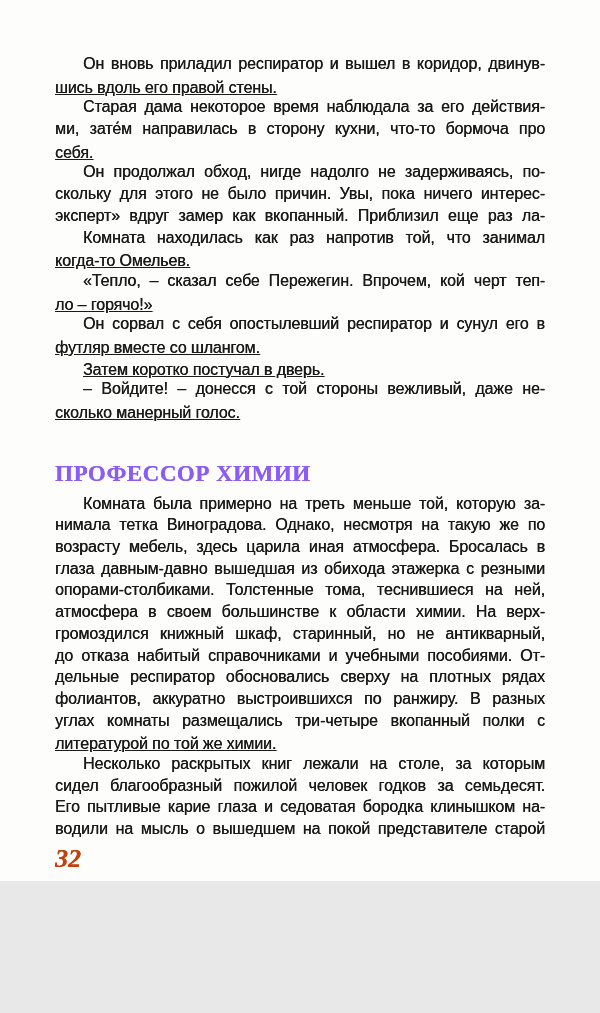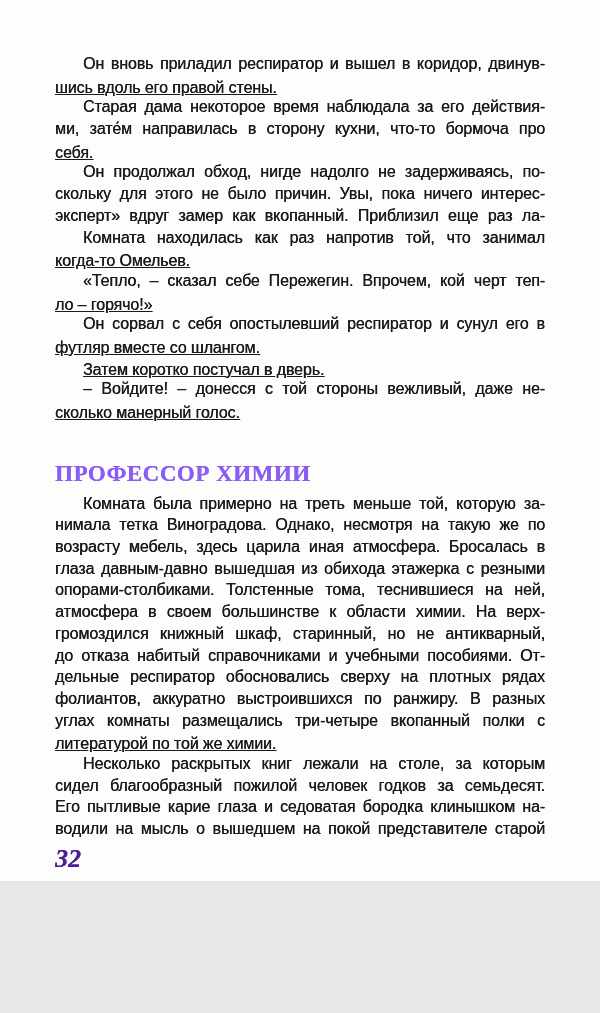--- a/index.html
+++ b/index.html
@@ -45,21 +45,21 @@
     letter-spacing: 0.5px;
     color: #8b5cf6;
     margin: 37px 0 8px 0;
   }
   .page-number {
     font-family: "Liberation Serif", serif;
     font-style: italic;
     font-weight: 700;
     font-size: 26px;
     line-height: 30px;
-    color: #4c1d95;
+    color: #c2410c;
     margin-top: 2px;
   }
 </style>
 </head>
 <body>
 
 <div class="page" style="background: rgb(253, 253, 252); color: rgb(26, 26, 26);">
   <div class="body-text">
     <section id="part1">
         <div class="para">

